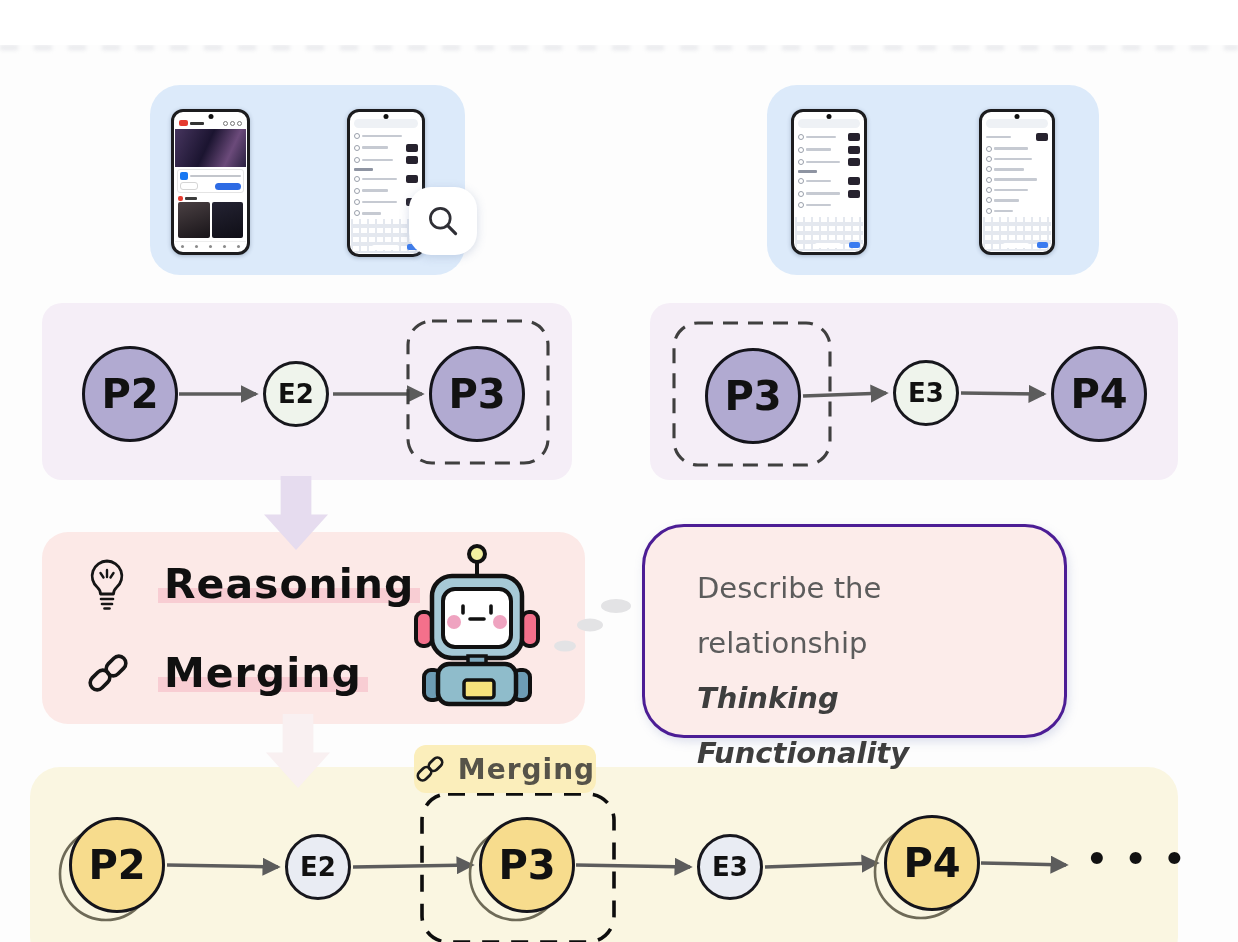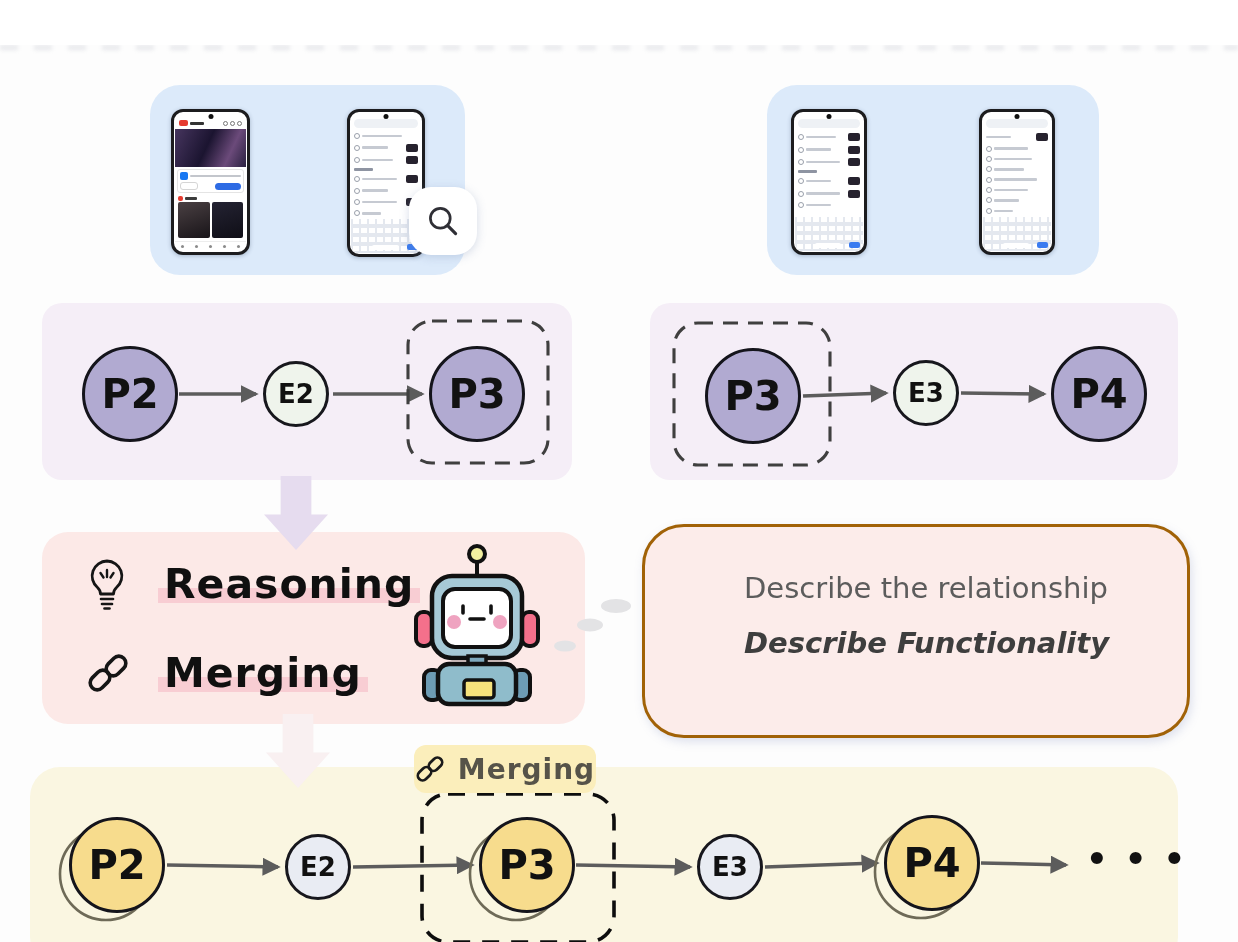--- a/index.html
+++ b/index.html
@@ -91,23 +91,23 @@
   
   .proc-row{position:absolute;display:flex;align-items:center;gap:28px;z-index:3;}
   #proc-reasoning{left:84px;top:512px;}
   #proc-merging{left:86px;top:604px;}
   .proc-label{font-size:41px;font-weight:800;color:#101010;letter-spacing:1px;text-align:right;}
   .hl{background:linear-gradient(180deg,rgba(0,0,0,0) 58%,#f8cdd3 58%,#f8cdd3 90%,rgba(0,0,0,0) 90%);
       padding:0 6px;}
   .robot{position:absolute;left:410px;top:497px;width:134px;height:168px;z-index:3;}
 
   
-  .bubble{position:absolute;left:642px;top:479px;width:548px;height:214px;box-sizing:border-box;
-          border:3px solid #a16207;border-radius:42px;background:#fcecea;z-index:2;
-          box-shadow:2px 4px 10px rgba(130,145,190,.25);padding-left:47px;}
+  .bubble{position:absolute;left:642px;top:479px;width:425px;height:214px;box-sizing:border-box;
+          border:3px solid #4c1d95;border-radius:42px;background:#fcecea;z-index:2;
+          box-shadow:2px 4px 10px rgba(130,145,190,.25);}
   .bubble-text{padding:34px 30px 0 52px;font-size:29px;color:#5c5c5c;line-height:55px;}
   .bt-em{font-weight:bold;font-style:italic;color:#3e3e3e;}
   .bubble-title{position:absolute;left:642px;top:451px;width:528px;text-align:center;z-index:3;}
   .bubble-title .outer{background:#fdfdfd;padding:0 16px;display:inline-block;}
   .bubble-title .inner{font-size:42px;font-weight:700;color:#0d0d0d;letter-spacing:1px;}
 
   
   .chip{position:absolute;left:414px;top:700px;width:182px;height:48px;background:#fbeebb;
         border-radius:12px;display:flex;align-items:center;justify-content:center;gap:13px;z-index:3;}
   .chip-label{font-size:28px;font-weight:800;color:#565349;letter-spacing:1px;}
@@ -397,21 +397,21 @@
     <rect x="58" y="114" width="18" height="10" fill="#7fa9bd" stroke="#111" stroke-width="3.5"></rect>
     <rect x="14" y="128" width="17" height="30" rx="7" fill="#6d9cb4" stroke="#111" stroke-width="4"></rect>
     <rect x="103" y="128" width="17" height="30" rx="7" fill="#6d9cb4" stroke="#111" stroke-width="4"></rect>
     <rect x="28" y="122" width="78" height="40" rx="11" fill="#8fbccb" stroke="#111" stroke-width="4.5"></rect>
     <rect x="54" y="138" width="30" height="18" rx="3" fill="#f6e27c" stroke="#111" stroke-width="3.5"></rect>
   </svg>
 
   <div class="bubble">
     <div class="bubble-text">
       <div><span>Describe the relationship</span></div>
-      <div><span class="bt-em">Describe Functionality</span></div>
+      <div><span class="bt-em">Thinking Functionality</span></div>
     </div>
   </div>
 
   <div class="chip">
     <svg width="30" height="30" viewBox="0 0 44 44">
       <rect x="3" y="22" width="22" height="14" rx="7" fill="none" stroke="#1a1a1a" stroke-width="4" transform="rotate(-45 14 29)"></rect>
       <rect x="19" y="8" width="22" height="14" rx="7" fill="none" stroke="#1a1a1a" stroke-width="4" transform="rotate(-45 30 15)"></rect>
     </svg>
     <span class="chip-label">Merging</span>
   </div>

